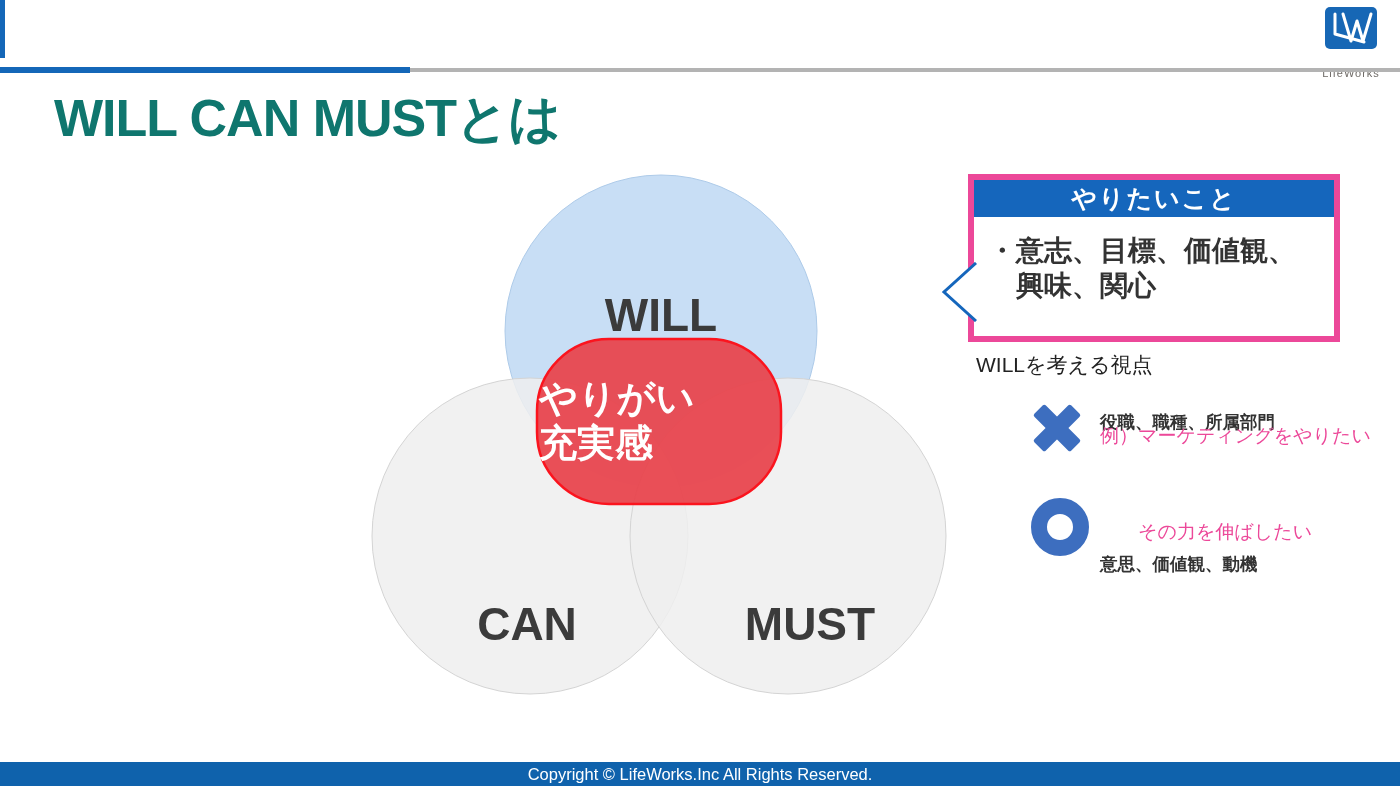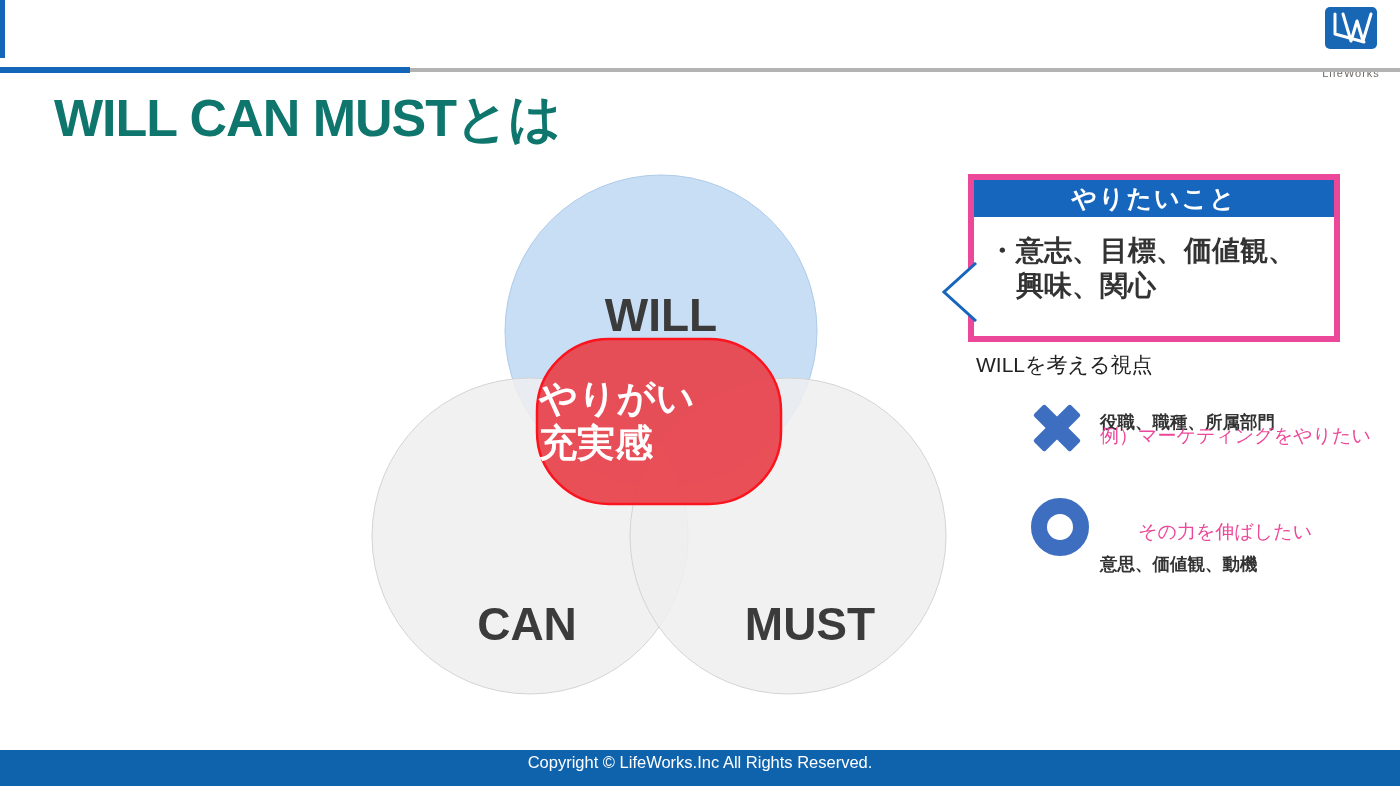--- a/index.html
+++ b/index.html
@@ -53,21 +53,21 @@
   .vp-icon{position:absolute;}
   .x-icon{left:1030px; top:403px;}
   .o-icon{left:1031px; top:498px;}
   .vp-title{position:absolute; left:1100px; font-size:17.5px; font-weight:700; color:#333; white-space:nowrap;}
   .vp-example{position:absolute; left:1100px; font-size:19px; color:#ec4899; line-height:1.32; white-space:nowrap;}
   .x-title{top:410px;} .x-example{top:423px;}
   .o-title{top:512px;margin-top:40px;} .o-example{top:519px;}
   .vp-example .line2{padding-left:38px;}
   
   .footer{
-    position:absolute; left:0; bottom:0; width:1400px; height:36px; background:#0F62AC;
+    position:absolute; left:0; bottom:0; width:1400px; height:24px; background:#0F62AC;
     color:#fff; font-size:16.5px; line-height:24px; text-align:center;
   }
 </style>
 </head>
 <body>
 
 <div class="slide">
 
   <div class="accent-bar"></div>
 

